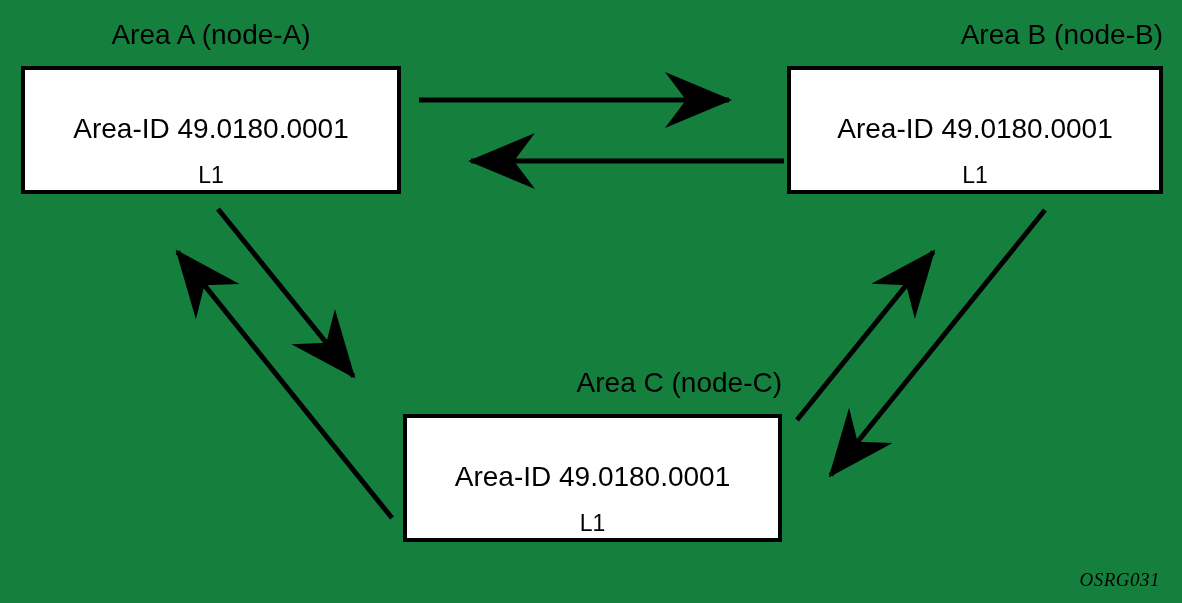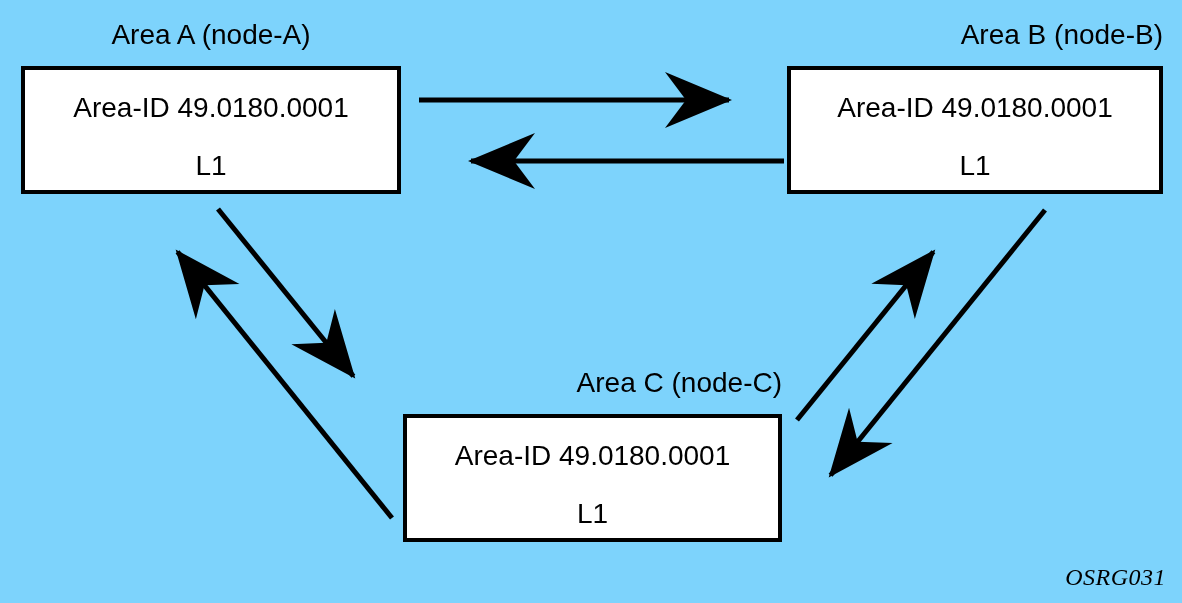--- a/index.html
+++ b/index.html
@@ -12,73 +12,73 @@
     width: 1182px;
     height: 603px;
     font-family: "Liberation Sans", sans-serif;
     color: #000000;
     overflow: hidden;
   }
   #canvas {
     position: relative;
     width: 1182px;
     height: 603px;
-    background: #7dd3fc;
+    background: #15803d;
   }
   #edges {
     position: absolute;
     left: 0;
     top: 0;
     width: 1182px;
     height: 603px;
   }
   .node {
     position: absolute;
     box-sizing: border-box;
     background: #ffffff;
     border: 4px solid #000000;
     display: flex;
     flex-direction: column;
     align-items: center;
-    justify-content: center;
+    justify-content: flex-end;
     z-index: 3;
   }
   .node-line1 {
     font-size: 28px;
     line-height: 30px;
     white-space: nowrap;
     margin-top: 14px;
   }
   .node-line2 {
-    font-size: 28px;
+    font-size: 23px;
     line-height: 30px;
     white-space: nowrap;
-    margin-top: 28px;
+    margin-top: 16px;
   }
   .node-title {
     position: absolute;
     font-size: 28px;
     line-height: 32px;
     white-space: nowrap;
     text-align: center;
     z-index: 3;
   }
   #node-a { left: 21px; top: 66px; width: 380px; height: 128px; }
   #title-a { left: 21px; top: 19px; width: 380px; }
   #node-b { left: 787px; top: 66px; width: 376px; height: 128px; }
   #title-b { left: 787px; top: 19px; width: 376px; text-align: right; }
   #node-c { left: 403px; top: 414px; width: 379px; height: 128px; }
   #title-c { left: 403px; top: 367px; width: 379px; text-align: right; }
   #figure-code {
     position: absolute;
-    right: 16px;
+    right: 22px;
     bottom: 12px;
     font-family: "Liberation Serif", serif;
     font-style: italic;
-    font-size: 24px;
+    font-size: 19px;
     letter-spacing: 0.5px;
     z-index: 4;
   }
 </style>
 </head>
 <body>
 
 <div id="canvas">
 
   <svg id="edges" viewBox="0 0 1182 603" width="1182" height="603" xmlns="http://www.w3.org/2000/svg">

